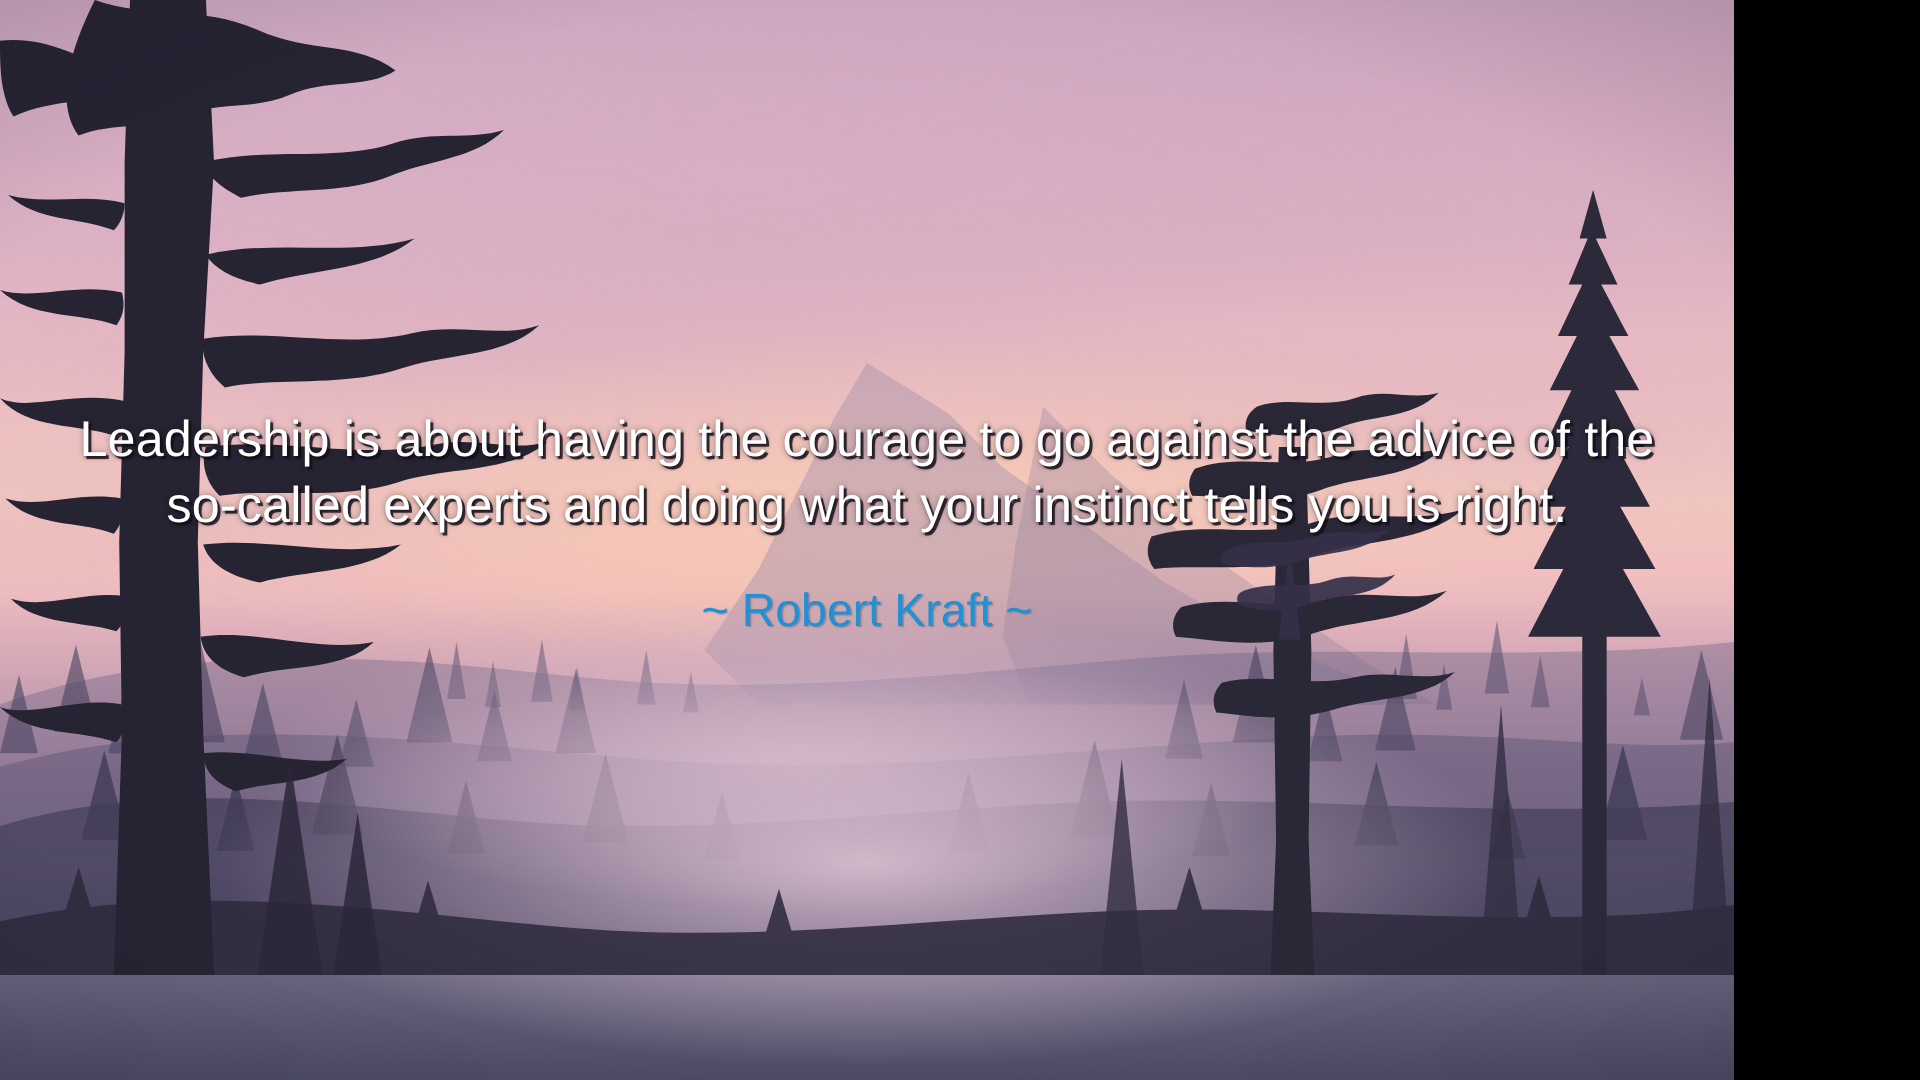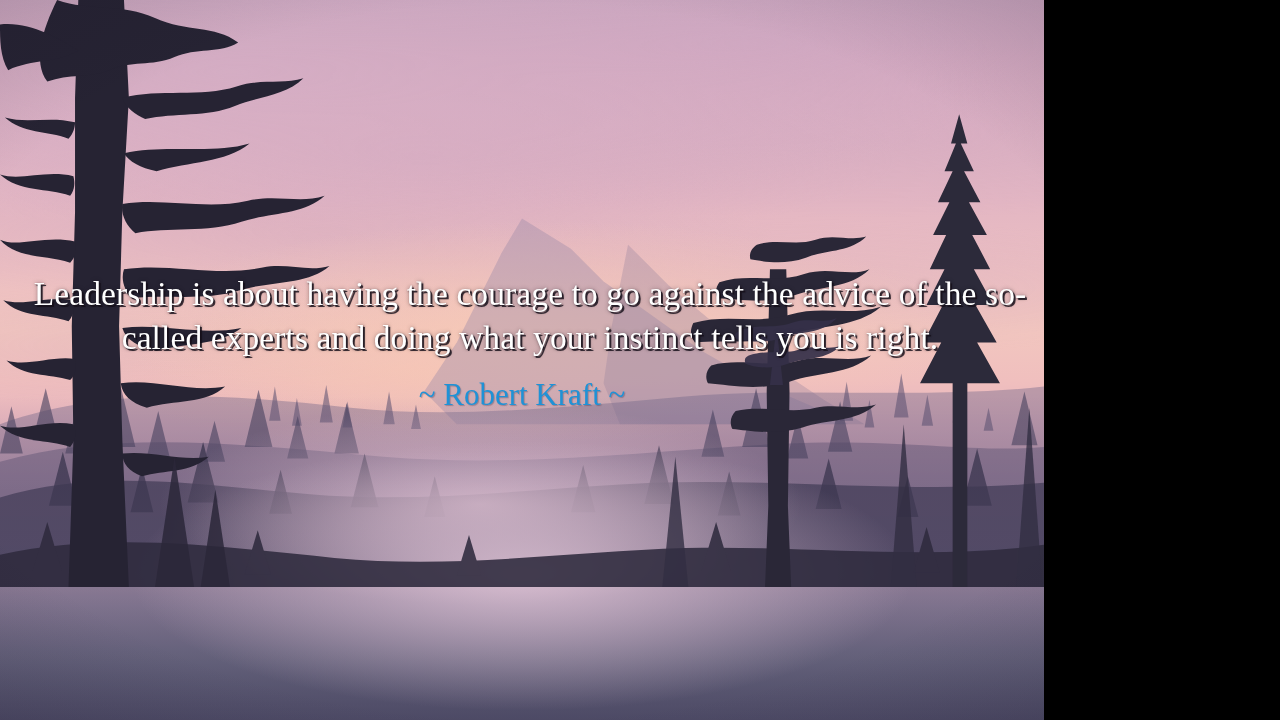--- a/index.html
+++ b/index.html
@@ -2,24 +2,24 @@
 <html><head>
 <meta charset="utf-8">
 <style>
   html, body {
     margin: 0;
     padding: 0;
     background: #000;
   }
   #stage {
     position: relative;
-    width: 1044px;
+    width: 1156px;
     height: 720px;
     overflow: hidden;
-    font-family: Liberation Serif, serif;
+    font-family: Liberation Sans, sans-serif;
   }
 
   
   .layer { position: absolute; inset: 0; }
 
   #sky {
     background:
       linear-gradient(180deg,
         #c9a5bd 0%,
         #d3a9bf 8%,
@@ -91,21 +91,21 @@
     line-height: 44px;
     font-weight: 400;
     letter-spacing: .1px;
     text-shadow:
       2px 2px 0 rgba(20,14,24,.78),
       1px 1px 2px rgba(20,14,24,.70),
       0 0 4px rgba(20,14,24,.35);
   }
   #attribution {
     display: block;
-    margin: 16px auto 0;
+    margin: 28px auto 0;
     color: #1f92d6;
     font-size: 31px;
     line-height: 38px;
     font-weight: 400;
     text-shadow: 1px 1px 1px rgba(40,30,60,.30);
   }
 </style>
 </head>
 <body>
 

